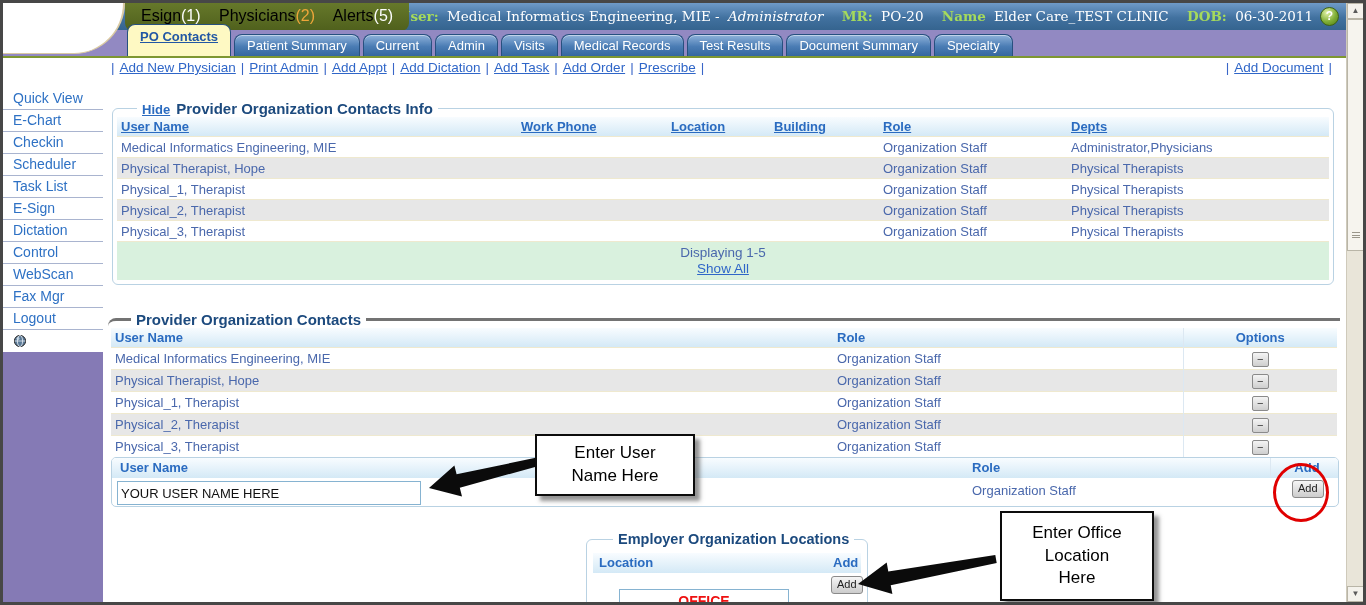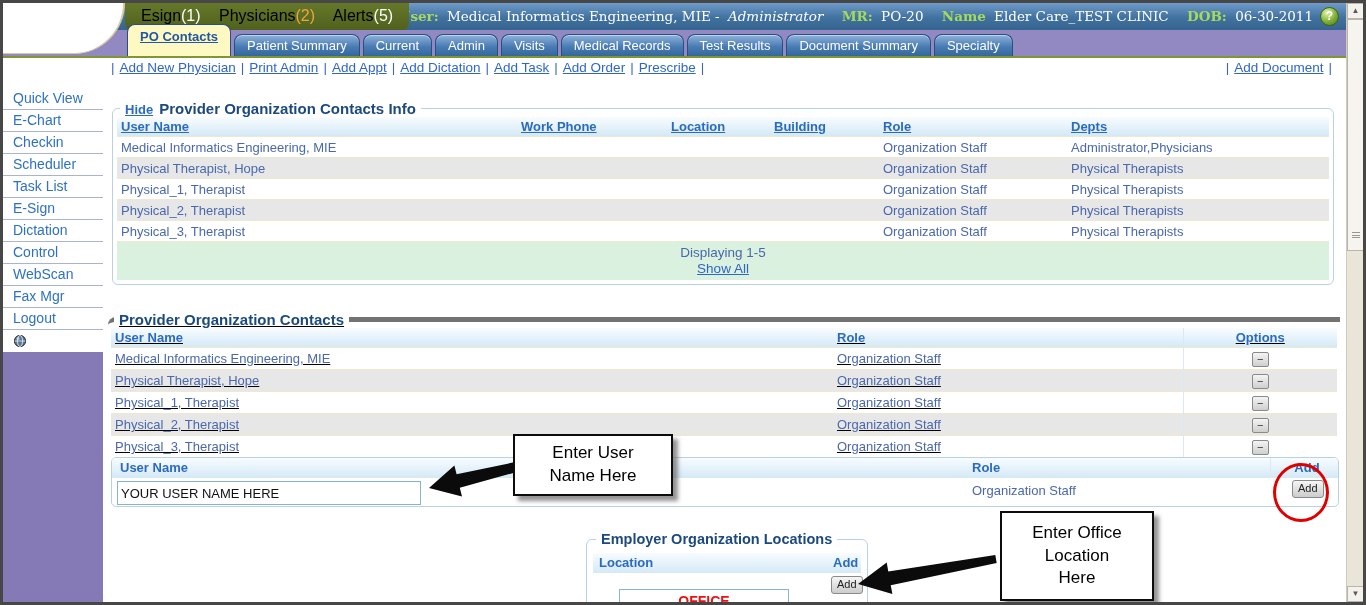--- a/index.html
+++ b/index.html
@@ -68,34 +68,34 @@
   }
   .side-item {
     padding: 2px 2px 3px 10px; font-size: 14px; color: #2e71c4;
     border-bottom: 1px solid #a9b4cf; cursor: pointer; white-space: nowrap;
   }
   .side-globe { padding: 4px 0 4px 10px; height: 22px; }
   .side-fill { flex: 1; background: #857ab5; }
   
   .content { position: absolute; left: 103px; top: 80px; right: 20px; bottom: 0; background: #fff; overflow: hidden; }
   fieldset { border: 1px solid #b9d2e3; border-radius: 6px; }
-  legend { margin-left: 3px; padding: 0 5px; font-size: 15px; font-weight: bold; color: #1c4a7e; white-space: nowrap; }
+  legend { margin-left: 20px; padding: 0 5px; font-size: 15px; font-weight: bold; color: #1c4a7e; white-space: nowrap; }
   legend .hide-link { color: #2a6bc0; font-size: 13px; margin-right: 6px; }
   .fs-info { position: absolute; left: 6px; top: 17px; width: 1222px; padding: 0 4px 4px 4px; }
   table { border-collapse: collapse; width: 100%; table-layout: fixed; }
   th { text-align: left; font-size: 13px; color: #2a6bc0; padding: 2px 4px; font-weight: bold;
        background: linear-gradient(#f8fcff, #d4e9f6); }
   .fs-info th span { text-decoration: underline; cursor: pointer; }
   td { font-size: 13px; color: #4a68ac; padding: 2.5px 4px; border-top: 1px solid #efe9cf; overflow: hidden; white-space: nowrap; }
   tr.alt td { background: #e7e7e7; }
   td.pager { background: #d9f1de; text-align: center; font-size: 13.5px; padding: 3px 0 4px 0; }
   td.pager a { display: inline-block; margin-top: 1px; }
   
   .fs-contacts { position: absolute; left: 2px; top: 228px; width: 1232px;
-    border: none; border-top: 5px solid #737373; border-radius: 8px 0 0 0; padding: 0 3px; text-decoration: underline; }
+    border: none; border-top: 3px solid #737373; border-radius: 8px 0 0 0; padding: 0 3px; }
   .opt-col { text-align: center; border-left: 1px solid #dce8f2; }
   .mini-btn {
     width: 17px; height: 15px; font: 11px/11px "Liberation Sans", sans-serif; color: #333;
     background: linear-gradient(#f4f4f4, #cfcfcf); border: 1px solid #8a8a8a; border-radius: 2px; cursor: pointer;
   }
   
   .subbox {
     position: absolute; left: 5px; top: 374px; width: 1228px; height: 50px;
     border: 1px solid #b9d2e3; border-radius: 5px; overflow: hidden;
   }
@@ -127,21 +127,21 @@
   .loc-input { position: absolute; left: 26px; top: 16px; width: 170px; text-align: center;
     color: #ee1111; font-weight: bold; font-size: 14px; }
   .loc-add-btn { position: absolute; left: 238px; top: 3px; }
   
   .callout {
     position: absolute; background: #fff; border: 2px solid #0c0c0c;
     box-shadow: 5px 5px 4px rgba(90,90,90,.65);
     display: flex; align-items: center; justify-content: center; text-align: center;
     font-size: 17px; color: #000; white-space: pre-line; line-height: 1.35; z-index: 40;
   }
-  .co-user { left: 510px; top: 431px; width: 160px; height: 62px; }
+  .co-user { left: 532px; top: 431px; width: 160px; height: 62px; }
   .co-office { left: 997px; top: 508px; width: 154px; height: 90px; }
   .arrow-svg { position: absolute; z-index: 39; }
   .red-ellipse {
     position: absolute; left: 1270px; top: 460px; width: 56px; height: 59px;
     border: 3px solid #e00000; border-radius: 50%; z-index: 41;
   }
   
   .vscroll { position: absolute; right: 0; top: 0; bottom: 0; width: 17px;
     background: #e9e5d9; border-left: 1px solid #cfcabb; z-index: 10; }
   .sb-btn { position: absolute; left: 0; width: 17px; height: 16px; background: #f4f2ec;

